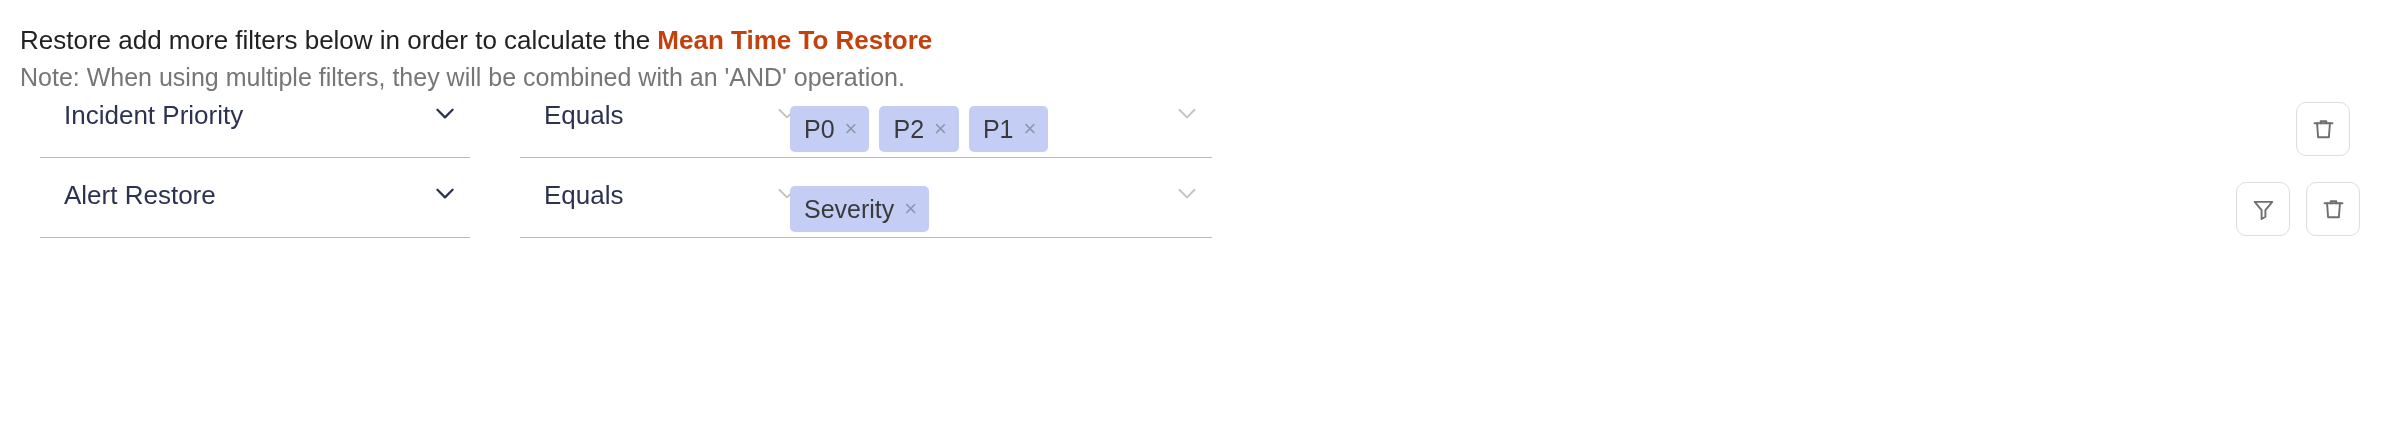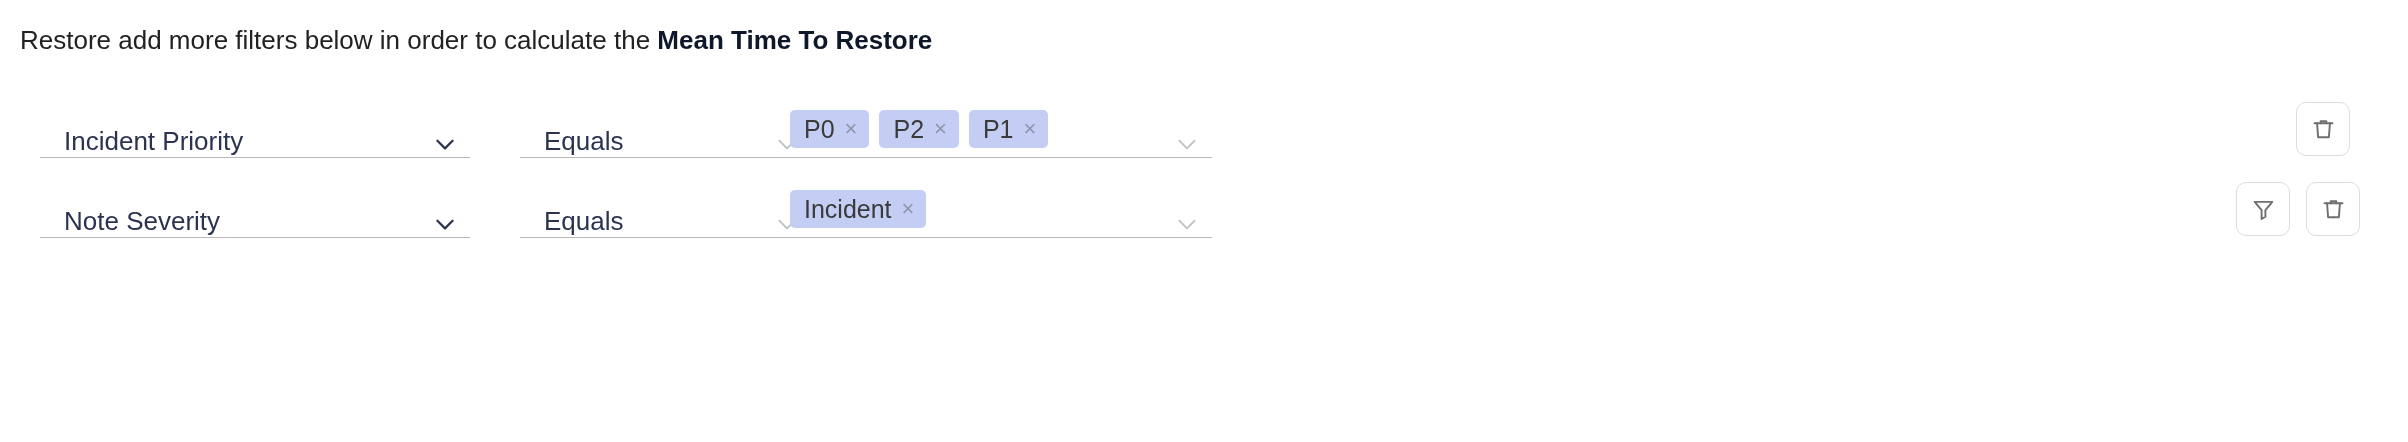--- a/index.html
+++ b/index.html
@@ -27,21 +27,21 @@
     position: absolute;
     left: 20px;
     top: 24px;
     font-size: 26px;
     line-height: 32px;
     color: #222222;
     white-space: nowrap;
   }
   .headline .strong {
     font-weight: bold;
-    color: #0f172a;
+    color: #c2410c;
   }
 
   .note {
     position: absolute;
     left: 20px;
     top: 62px;
     font-size: 25px;
     line-height: 30px;
     color: #767676;
     white-space: nowrap;
@@ -59,21 +59,21 @@
     height: 80px;
   }
 
   
   .field {
     position: absolute;
     box-sizing: border-box;
     height: 58px;
     border-bottom: 1px solid #b9b9b9;
     display: flex;
-    align-items: flex-end;
+    align-items: flex-start;
     cursor: pointer;
   }
   .field.field-name  { left: 40px;  width: 430px; }
   .field.field-op    { left: 520px; width: 292px; }
   .field.field-value { left: 784px; width: 428px; }
 
   .field-text {
     font-size: 26px;
     color: #2b3350;
     white-space: nowrap;
@@ -102,21 +102,21 @@
     display: flex;
     align-items: center;
     gap: 10px;
     padding-left: 6px;
     pointer-events: none;
   }
   .chip {
     display: inline-flex;
     align-items: center;
     gap: 10px;
-    height: 38px;
+    height: 46px;
     padding: 0 12px 0 14px;
     border-radius: 5px;
     background: #c4cef5;
     pointer-events: auto;
     cursor: default;
   }
   .chip-label {
     font-size: 25px;
     color: #3a3a3a;
     line-height: 1;
@@ -164,20 +164,21 @@
 </style>
 </head>
 <body>
 
 <div class="panel">
 
   <div class="headline">
     <span>Restore add more filters below in order to calculate the </span><span class="strong">Mean Time To Restore</span>
   </div>
 
+  <div class="note">Note: When using multiple filters, they will be combined with an 'AND' operation.</div>
 
   <div class="rows">
 
     <div class="filter-row">
 
       <div class="field field-name">
         <span class="field-text">Incident Priority</span>
         <svg class="chev dark" viewBox="0 0 24 24">
             <path d="M5 9l7 7 7-7"></path>
           </svg>
@@ -220,21 +221,21 @@
             <path d="M6.3 6.5l.9 12.4h9.6l.9-12.4"></path>
           </svg>
         </div>
       </div>
 
     </div>
 
     <div class="filter-row">
 
       <div class="field field-name">
-        <span class="field-text">Note Severity</span>
+        <span class="field-text">Alert Restore</span>
         <svg class="chev dark" viewBox="0 0 24 24">
             <path d="M5 9l7 7 7-7"></path>
           </svg>
       </div>
 
       <div class="field field-op">
         <span class="field-text">Equals</span>
         <svg class="chev light" viewBox="0 0 24 24">
             <path d="M5 9l7 7 7-7"></path>
           </svg>
@@ -242,21 +243,21 @@
 
       <div class="field field-value">
         <span class="field-text"></span>
         <svg class="chev light" viewBox="0 0 24 24">
             <path d="M5 9l7 7 7-7"></path>
           </svg>
       </div>
 
       <div class="chips">
         <span class="chip">
-          <span class="chip-label">Incident</span>
+          <span class="chip-label">Severity</span>
           <span class="chip-x">×</span>
         </span>
       </div>
 
       <div class="actions" style="left:2236px;">
         <div class="icon-btn">
           <svg viewBox="0 0 24 24">
             <path d="M4.2 5.2h15.6l-6.1 7.3v5.9l-3.4 2v-7.9z"></path>
           </svg>
         </div>

